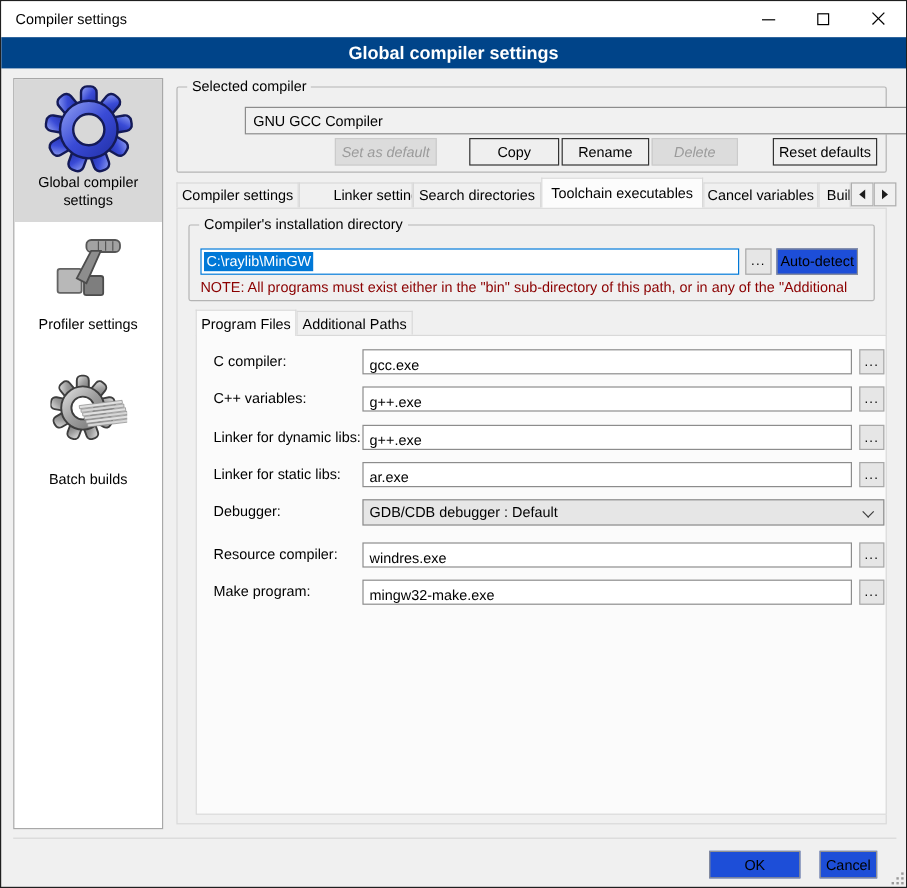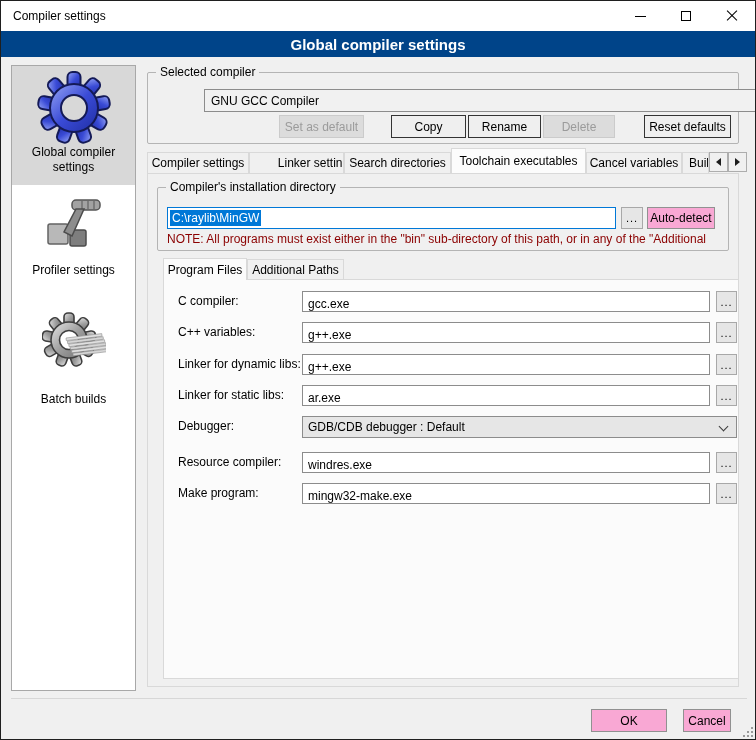--- a/index.html
+++ b/index.html
@@ -36,22 +36,22 @@
   
   .groupbox { position: absolute; border: 1px solid #b4b4b4; border-radius: 2px; }
   .gb-label { position: absolute; top: -8px; left: 8px; background: #f0f0f0; padding: 0 4px; white-space: nowrap; }
 
   
   .combo { position: absolute; background: #f1f1f1; border: 1px solid #8c8c8c; display: flex; align-items: center; padding-left: 6px; }
   .combo .chev { position: absolute; right: 9px; top: 6px; width: 7px; height: 7px; border-right: 1.4px solid #3c3c3c; border-bottom: 1.4px solid #3c3c3c; transform: rotate(45deg); }
 
   
   .btn { position: absolute; height: 23px; background: #efefef; border: 1px solid #333333; display: flex; align-items: center; justify-content: center; font-size: 12px; cursor: default; }
-  .btn.soft { border: 1px solid #919191; background: #f9a8d4; }
-  .btn.disabled { background: #dcdcdc; border: 1px solid #cbcbcb; color: #9b9b9b; }
+  .btn.soft { border: 1px solid #919191; background: #1d4ed8; }
+  .btn.disabled { background: #dcdcdc; border: 1px solid #cbcbcb; color: #9b9b9b; font-style: italic; }
   .browse-btn { position: absolute; height: 22px; background: #e6e6e6; border: 1px solid #a8a8a8; display: flex; align-items: center; justify-content: center; font-size: 11px; letter-spacing: 1px; }
 
   
   .tab { position: absolute; top: 151px; height: 21px; background: #f0f0f0; border: 1px solid #d9d9d9; border-bottom: none; display: flex; align-items: center; justify-content: center; white-space: nowrap; overflow: hidden; z-index: 2; }
   .tab.active { top: 147px; height: 25px; background: #fcfcfc; z-index: 4; }
   .tab-arrow { position: absolute; top: 151px; width: 19px; height: 20px; background: #f0f0f0; border: 1px solid #adadad; display: flex; align-items: center; justify-content: center; z-index: 5; }
   .tri-left { width: 0; height: 0; border-top: 4px solid transparent; border-bottom: 4px solid transparent; border-right: 5px solid #1c1c1c; }
   .tri-right { width: 0; height: 0; border-top: 4px solid transparent; border-bottom: 4px solid transparent; border-left: 5px solid #1c1c1c; }
   .tabpage { position: absolute; left: 146px; top: 172px; width: 592px; height: 514px; background: #f0f0f0; border: 1px solid #d9d9d9; z-index: 3; }
 

